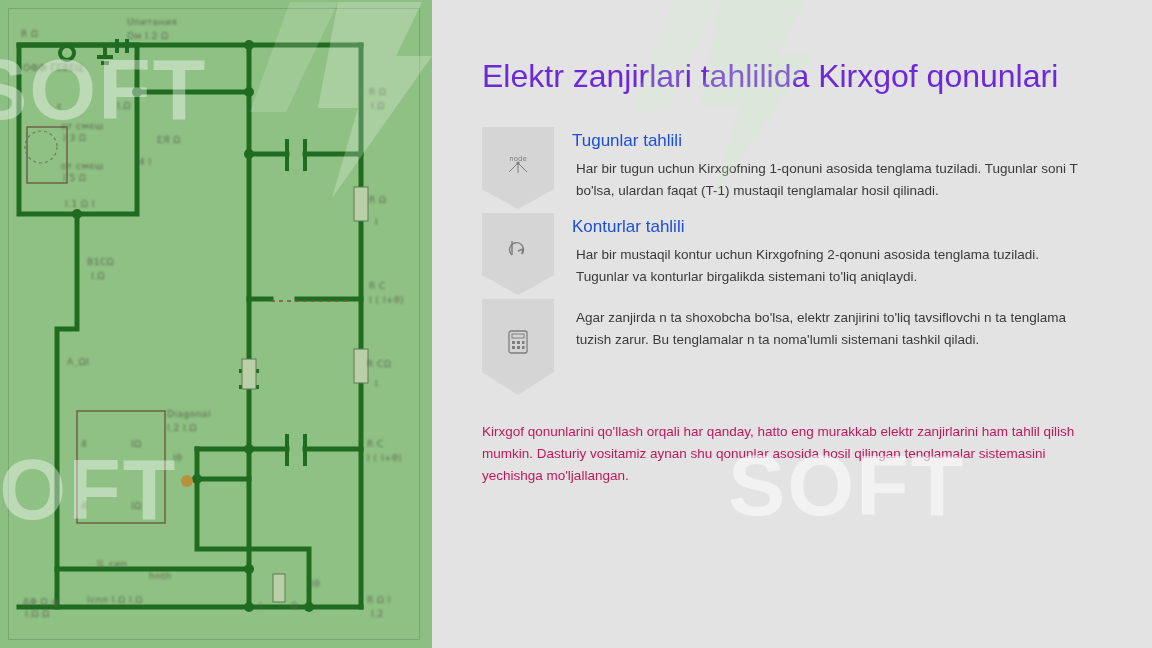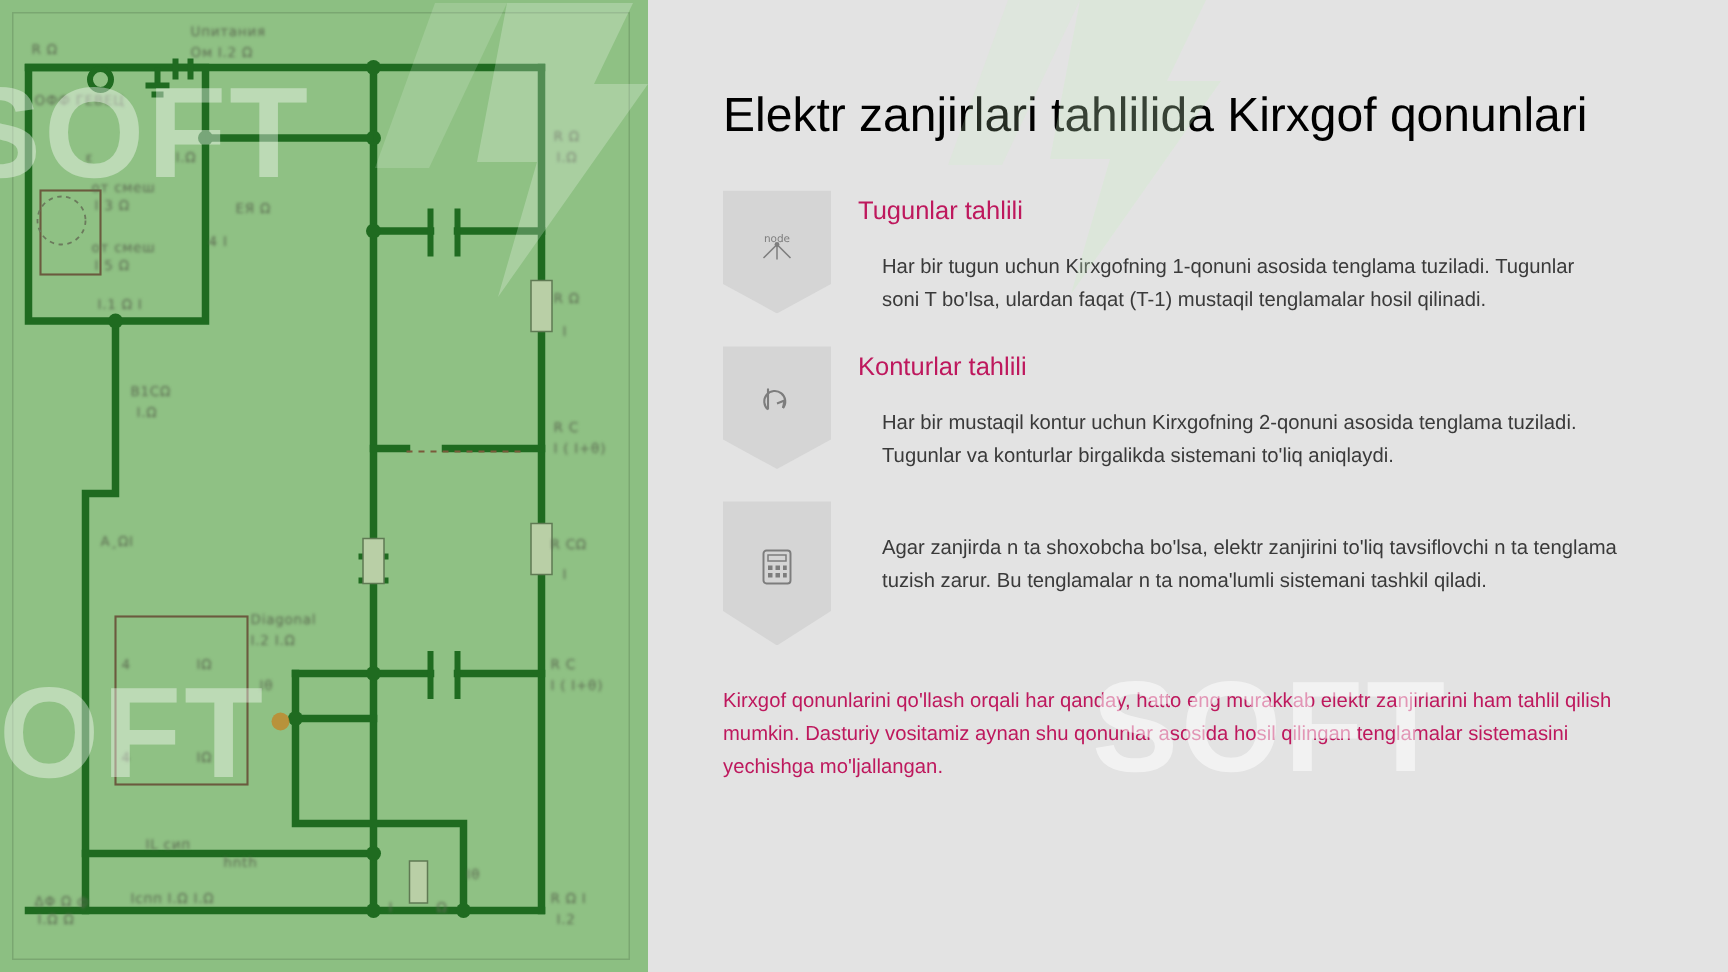--- a/index.html
+++ b/index.html
@@ -47,21 +47,21 @@
   
   .right-panel {
     position: relative;
     flex: 1 1 auto;
     padding: 56px 58px 0 50px;
     background: #e3e3e3;
   }
   .title {
     font-size: 32px;
     font-weight: 400;
-    color: #000000;
+    color: #6d28d9;
     line-height: 1.28;
     margin: 0 0 30px 0;
     max-width: 600px;
   }
   .items { margin: 0; padding: 0; }
   .item {
     display: flex;
     align-items: flex-start;
     margin-bottom: 4px;
   }
@@ -81,29 +81,29 @@
   .chevron-icon {
     color: #6e6e6e;
     font-size: 17px;
     line-height: 1;
     opacity: .85;
     margin-top: -6px;
   }
   .item-body { flex: 1 1 auto; padding-top: 4px; }
   .item-heading {
     font-size: 17px;
-    color: #be185d;
+    color: #1d4ed8;
     margin: 0 0 7px 0;
     font-weight: 400;
   }
   .item-text {
     font-size: 13.5px;
     color: #3a3a3a;
     line-height: 1.62;
-    margin: 16px;
+    margin: 4px;
     max-width: 520px;
   }
   .footer-text {
     margin-top: 26px;
     font-size: 13.5px;
     color: #be185d;
     line-height: 1.62;
     max-width: 620px;
   }
 

